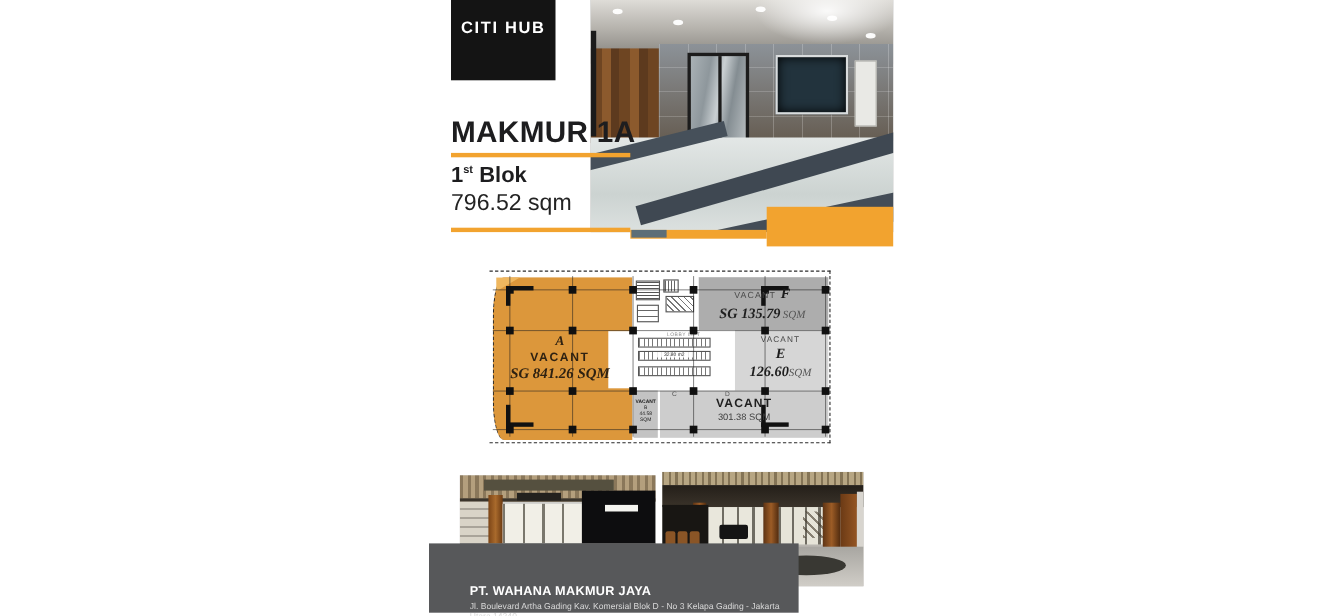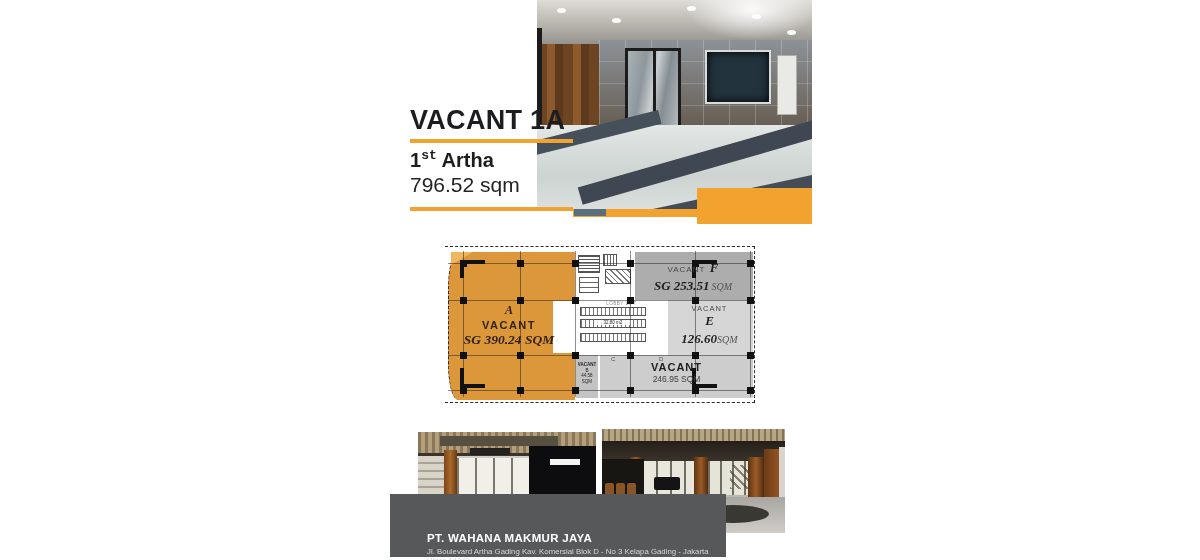--- a/index.html
+++ b/index.html
@@ -8,21 +8,21 @@
   .abs{position:absolute;}
 
   
   .logo-box{left:410px;top:0;width:95px;height:73px;background:var(--logo-bg,#141414);
             display:flex;align-items:flex-start;justify-content:center;padding-top:17px;box-sizing:border-box;}
   .logo-box span{color:#fff;font-size:15px;letter-spacing:1.5px;font-weight:600;}
   .page-title{left:410px;top:105px;font-size:27px;font-weight:800;color:#1d1d1f;letter-spacing:.3px;}
   .accent{background:var(--accent,#F2A32F);}
   .line1{left:410px;top:139px;width:163px;height:4px;z-index:6;}
   .floor-label{left:410px;top:148px;font-size:20px;font-weight:bold;color:#1d1d1f;}
-  .floor-label sup{font-size:13px;font-family:Liberation Mono, monospace;}
+  .floor-label sup{font-size:10px;}
   .area-label{left:410px;top:173px;font-size:21px;font-weight:400;color:#232323;}
   .line2{left:410px;top:207px;width:163px;height:4px;z-index:6;}
   .strip{left:573px;top:209px;width:124px;height:8px;z-index:6;}
   .photo-frag{left:574px;top:209px;width:32px;height:7px;background:#5c6e78;z-index:7;}
   .big-rect{left:697px;top:188px;width:115px;height:36px;z-index:6;}
 
   
   .hero{left:537px;top:0;width:275px;height:211px;overflow:hidden;background:#8e8e8c;}
   .hero>div{position:absolute;}
   .h-ceiling{left:0;top:0;width:275px;height:58px;background:linear-gradient(180deg,#dedcd7,#b5b2ac 45%,#7d7b76);}
@@ -164,25 +164,28 @@
     <div class="h-door"></div>
     <div class="h-tv"></div>
     <div class="h-cab"></div>
     <div class="h-floor"></div>
     <div class="h-band h-b1"></div>
     <div class="h-band h-b2"></div>
     <div class="h-band h-b3"></div>
     <div class="h-edge"></div>
   </div>
 
-  <div class="abs page-title">VACANT 1A</div>
+  <div class="abs logo-box">
+    <span>CITI HUB</span>
+  </div>
+  <div class="abs page-title">MAKMUR 1A</div>
   <div class="abs accent line1"></div>
   <div class="abs floor-label">
     <span>1</span><sup>st</sup>
-    <span>Artha</span>
+    <span>Blok</span>
   </div>
   <div class="abs area-label">796.52 sqm</div>
   <div class="abs accent line2"></div>
   <div class="abs accent strip"></div>
   <div class="abs photo-frag"></div>
   <div class="abs accent big-rect"></div>
 
   <div class="abs plan">
     <div class="unit-a"></div>
     <div class="corner-notch"></div>
@@ -239,47 +242,47 @@
         <div class="colsq" style="left: 302px; top: 140px;"></div>
       </div>
     <div class="lmark lm-tl"></div>
     <div class="lmark lm-bl"></div>
     <div class="lmark lm-tr"></div>
     <div class="lmark lm-br"></div>
 
     <div class="label-a">
       <div class="a-letter">A</div>
       <div class="a-status">VACANT</div>
-      <div class="a-area">SG 390.24 SQM</div>
+      <div class="a-area">SG 841.26 SQM</div>
     </div>
 
     <div class="label-f">
       <div><span class="status-sm">VACANT</span>
            <span class="ltr">F</span></div>
-      <div><span class="num">SG 253.51</span><span class="unit-txt">SQM</span></div>
+      <div><span class="num">SG 135.79</span><span class="unit-txt">SQM</span></div>
     </div>
 
     <div class="label-e">
       <div class="status-sm" style="font-size:7.5px">VACANT</div>
       <div class="ltr">E</div>
       <div><span class="num">126.60</span><span class="unit-txt" style="margin-left:0">SQM</span></div>
     </div>
 
     <div class="unit-b">
       <div class="b-status">VACANT</div>
       <div>B</div>
       <div>44.58</div>
       <div>SQM</div>
     </div>
 
     <div class="grid-letter gl-c">C</div>
     <div class="grid-letter gl-d">D</div>
     <div class="label-cd">
       <div class="cd-status">VACANT</div>
-      <div class="cd-area">246.95 SQM</div>
+      <div class="cd-area">301.38 SQM</div>
     </div>
   </div>
 
   <div class="abs photo pl">
     <div class="pl-ceiling"></div>
     <div class="pl-recess"></div>
     <div class="pl-rail"></div>
     <div class="pl-col"></div>
     <div class="pl-ac"></div>
     <div class="pl-win"></div>

